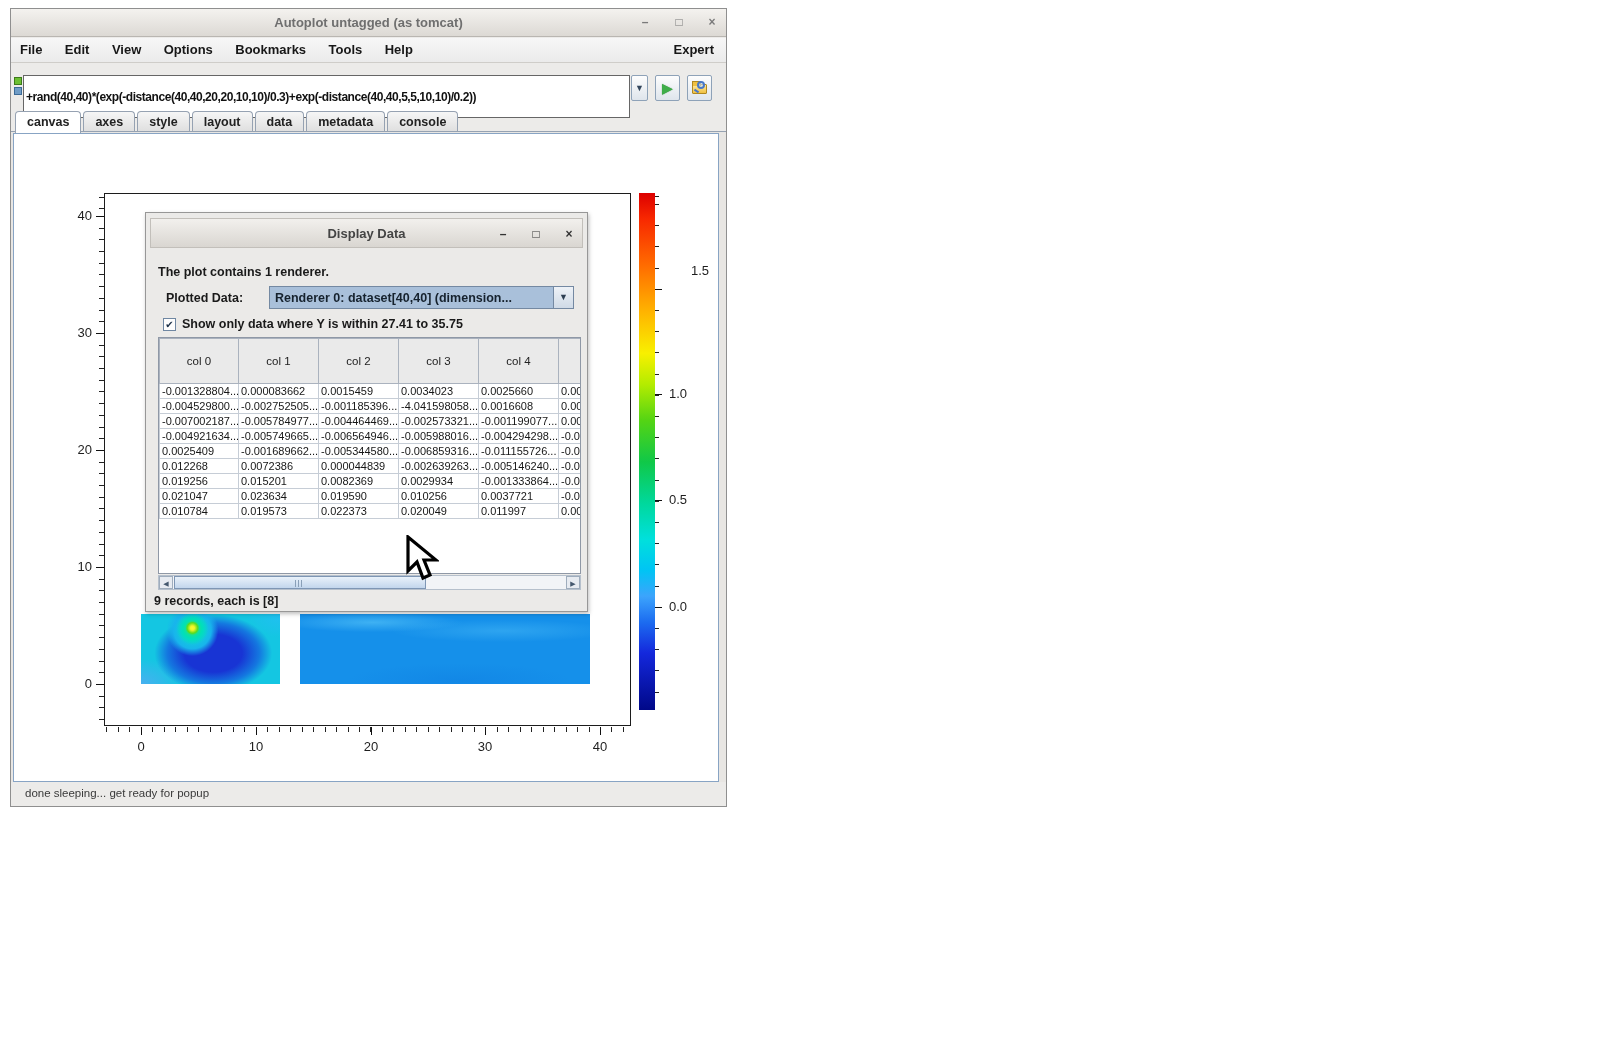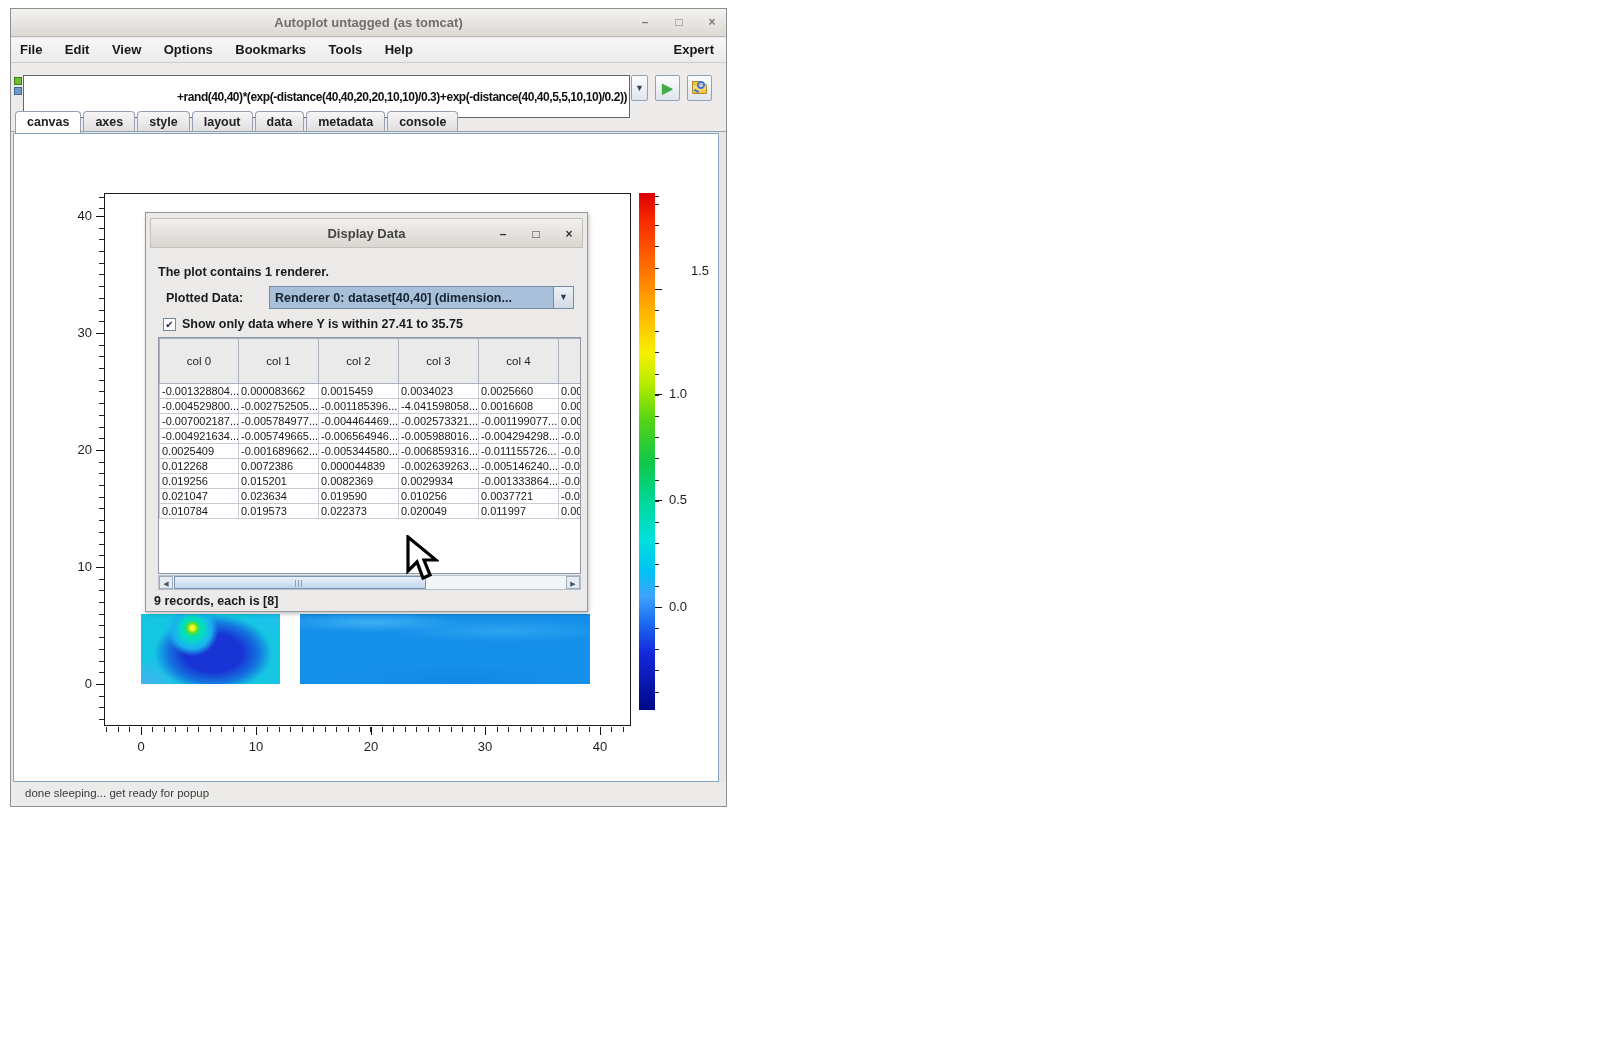--- a/index.html
+++ b/index.html
@@ -28,21 +28,21 @@
   
   #uri-row { position:absolute; left:0; top:56px; width:100%; height:44px; }
   #uri-icon { position:absolute; left:2px; top:12px; width:10px; height:20px; }
   #uri-icon .sq1 { position:absolute; left:1px; top:0; width:8px; height:8px;
                    background:#6cc032; border:1px solid #3d7a1a; }
   #uri-icon .sq2 { position:absolute; left:1px; top:10px; width:8px; height:8px;
                    background:#6f9cc6; border:1px solid #3c6a96; }
   #uri-input { position:absolute; left:12px; top:10px; width:607px; height:43px;
                border:1px solid #666; background:#fff; font-family:"Liberation Sans",sans-serif;
                font-size:12px; font-weight:bold; letter-spacing:-0.45px; color:#111;
-               padding:0 2px;text-align:right; }
+               padding:0 2px; }
   .tool-btn { position:absolute; top:10px; height:26px; background:linear-gradient(#fdfdfd,#dfe5ec);
               border:1px solid #8ea2b8; border-radius:2px; text-align:center; }
   #uri-dd { left:620px; width:17px; font-size:9px; color:#33465c; line-height:25px; }
   #play-btn { left:644px; width:25px; font-size:14px; line-height:24px; color:#3fae49;
               text-shadow:0 0 1px #1e7a28; }
   #browse-btn { left:676px; width:25px; }
   #browse-btn .folder { position:absolute; left:4px; top:8px; width:15px; height:10px;
                         background:linear-gradient(#ffe9a0,#f0c040); border:1px solid #b08820;
                         border-radius:1px; }
   #browse-btn .folder:before { content:""; position:absolute; left:-1px; top:-4px; width:7px;

